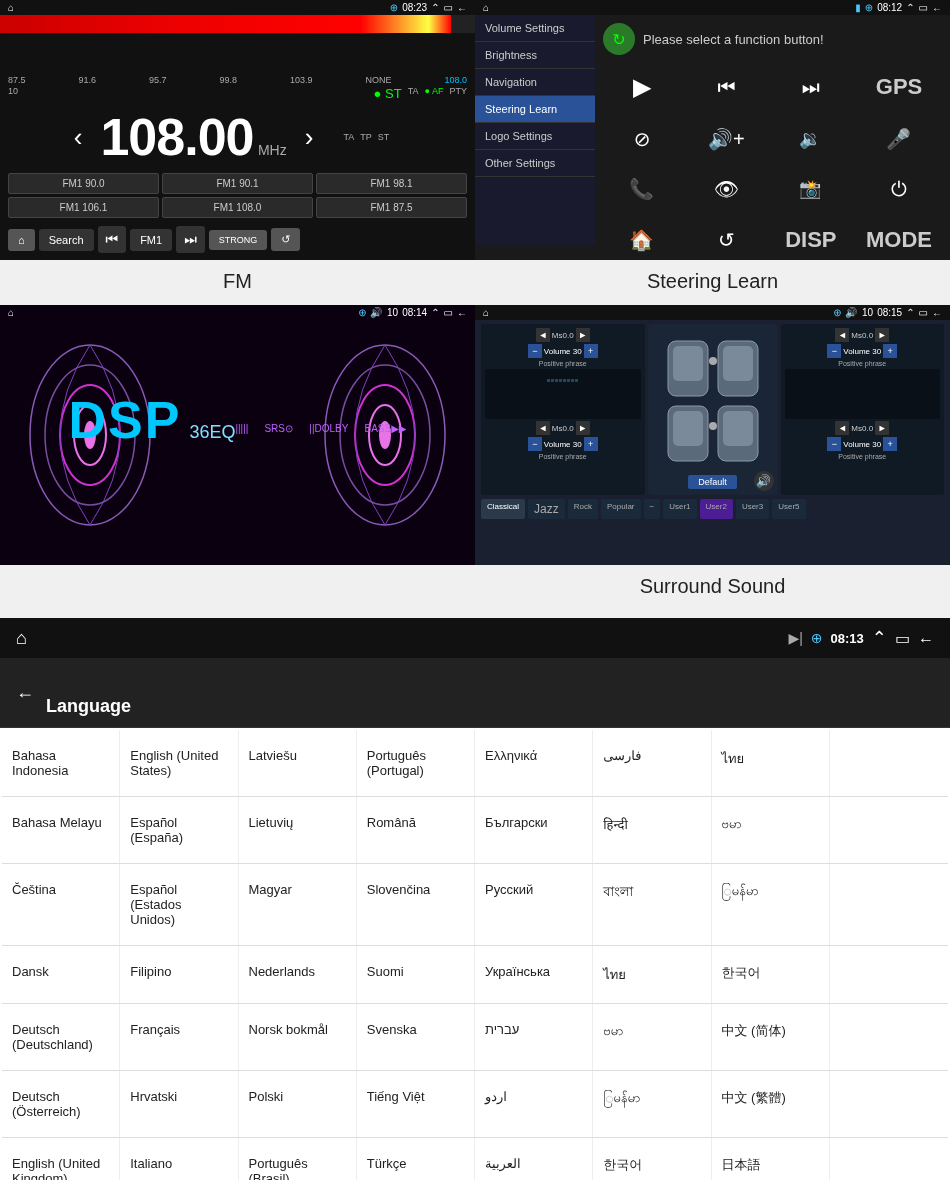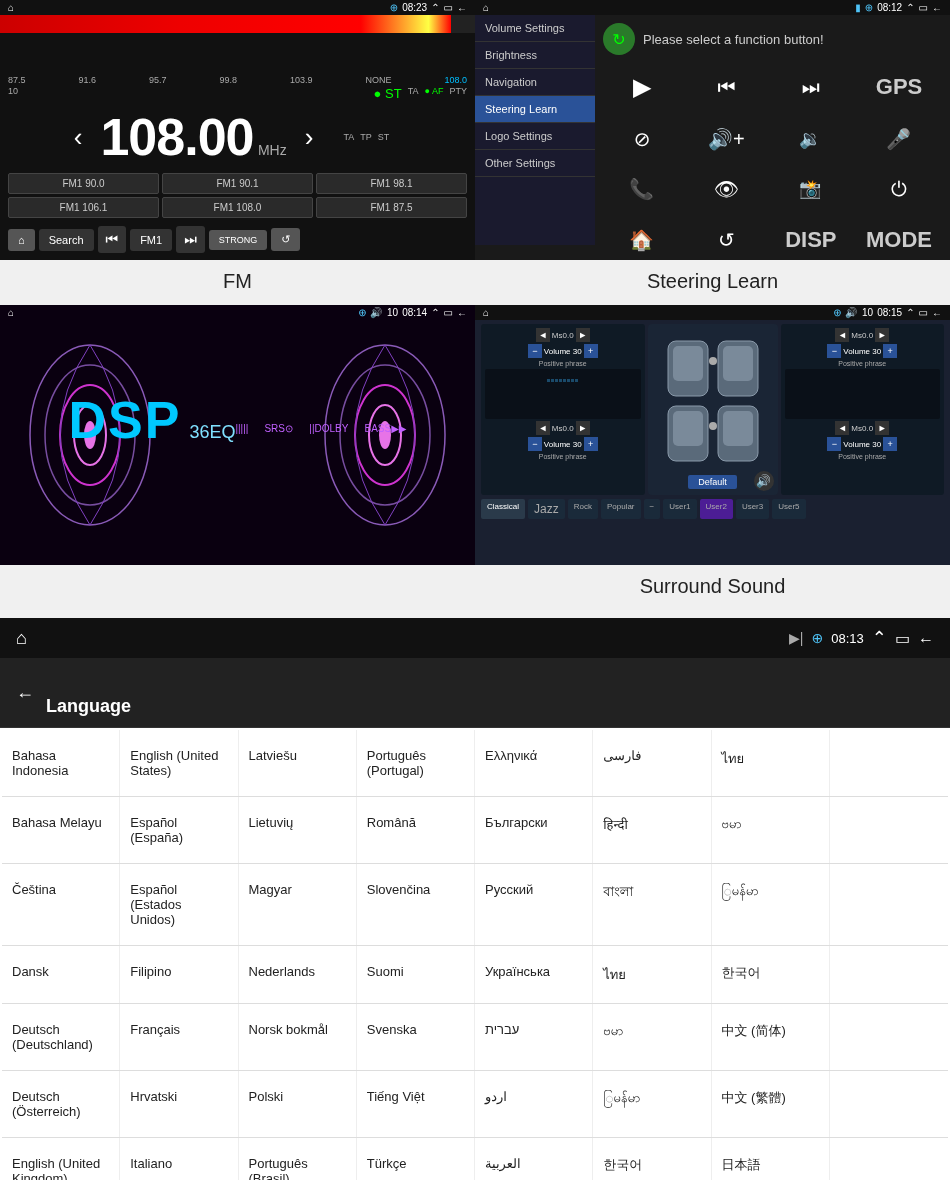--- a/index.html
+++ b/index.html
@@ -62,21 +62,21 @@
 
     
     .ss-screen { width: 475px; height: 260px; background: #1a2030; }
     .ss-status-bar { background: #111; display: flex; justify-content: space-between; padding: 2px 8px; }
     .ss-status-bar span { color: #fff; font-size: 10px; }
 
     
     .lang-screen { background: #1a1a1a; margin: 8px 0 0; }
     .lang-status-bar { background: #111; display: flex; justify-content: space-between; align-items: center; padding: 4px 16px; height: 40px; }
     .lang-status-bar span { color: #fff; font-size: 13px; }
-    .lang-time { font-size: 20px; font-weight: normal; color: #fff; }
+    .lang-time { font-size: 20px; font-weight: bold; color: #fff; }
     .lang-header { display: flex; align-items: center; gap: 12px; background: #222; padding: 10px 16px; border-bottom: 1px solid #333; }
     .lang-back { color: #fff; font-size: 18px; cursor: pointer; }
     .lang-title { color: #fff; font-size: 18px; font-weight: bold; margin-top: 28px; }
     .lang-table { width: 100%; background: #fff; }
     .lang-row { display: grid; grid-template-columns: repeat(8, 1fr); border-bottom: 1px solid #ddd; }
     .lang-cell { padding: 18px 10px; font-size: 13px; color: #222; cursor: pointer; border-right: 1px solid #eee; }
     .lang-cell:last-child { border-right: none; }
 
     
     .wave-left { position: absolute; left: 0; top: 30px; width: 180px; height: 200px; }

